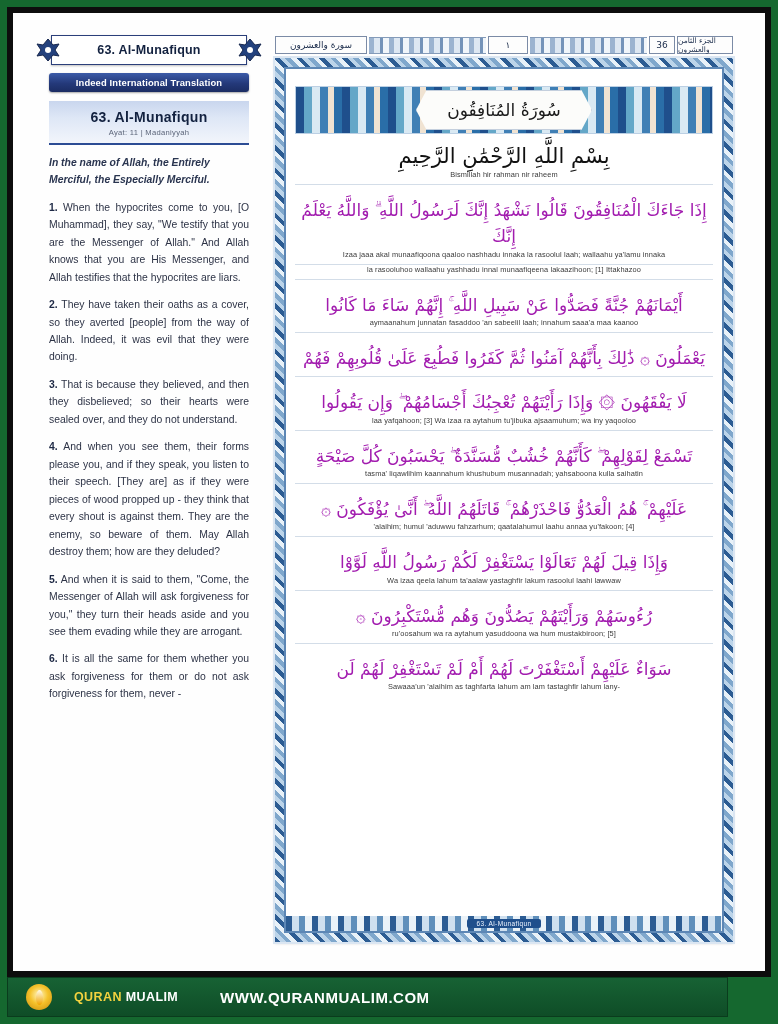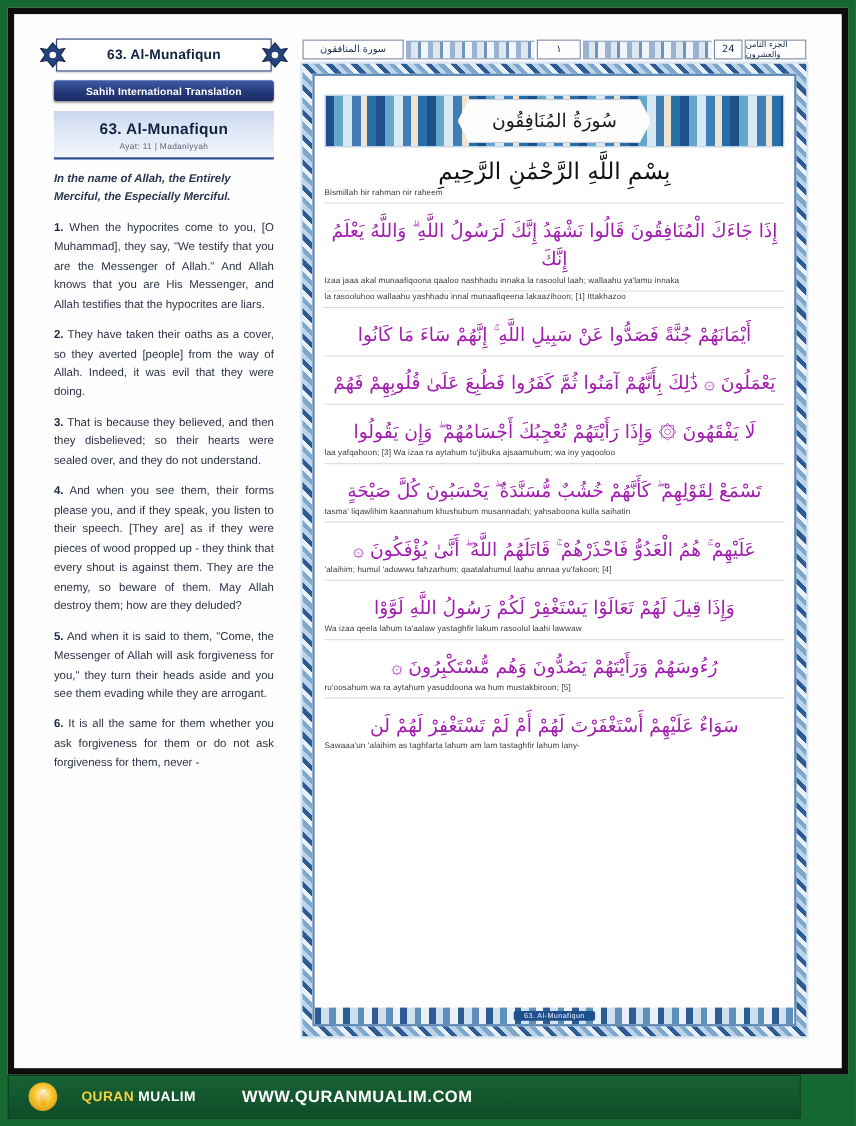--- a/index.html
+++ b/index.html
@@ -209,21 +209,21 @@
     text-align: center;
     direction: rtl;
     font-family: "DejaVu Sans", sans-serif;
     font-size: 17px;
     line-height: 1.55;
     color: #a21caf;
     margin-top: 12px;
     letter-spacing: -0.2px;
   }
   .translit {
-    text-align: left;
+    text-align: center;
     font-size: 7.4px;
     color: #3a3a3a;
     margin-top: 0;
     letter-spacing: .1px;
   }
   .ayah-rule {
     height: 1px;
     background: #d3dde8;
     margin-top: 5px;
   }
@@ -301,21 +301,21 @@
             <circle cx="13" cy="13" r="3" fill="#ffffff"></circle>
           </svg>
           <span class="label">63. Al-Munafiqun</span>
           <svg class="orn-right" viewBox="0 0 26 26">
             <path d="M13 2 L18 8 L24 7 L20 13 L24 19 L18 18 L13 24 L8 18 L2 19 L6 13 L2 7 L8 8 Z" fill="#23417d" stroke="#16264d" stroke-width="1"></path>
             <circle cx="13" cy="13" r="3" fill="#ffffff"></circle>
           </svg>
         </div>
 
         <div class="trans-banner">
-          <span>Sahih International Translation</span>
+          <span>Indeed International Translation</span>
         </div>
 
         <div class="surah-head">
           <div class="name">63. Al-Munafiqun</div>
           <div class="meta">Ayat: 11 | Madaniyyah</div>
         </div>
 
         <div class="bismillah-en">In the name of Allah, the Entirely Merciful, the Especially Merciful.</div>
 
         <div class="verse">
@@ -340,25 +340,25 @@
         </div>
         <div class="verse">
           <b>6.</b>
           <span>It is all the same for them whether you ask forgiveness for them or do not ask forgiveness for them, never -</span>
         </div>
       </div>
 
       <div class="right-col">
 
         <div class="qhead">
-          <div class="cell surah-cell">سورة المنافقون</div>
+          <div class="cell surah-cell">سورة والعشرون</div>
           <div class="orn-strip"></div>
           <div class="cell pg-cell">١</div>
           <div class="orn-strip"></div>
-          <div class="cell juz-num">24</div>
+          <div class="cell juz-num">36</div>
           <div class="cell juz-cell">الجزء الثامن والعشرون</div>
         </div>
 
         <div class="qframe">
           <div class="qframe-inner">
 
             <div class="surah-band">
               <div class="plaque">سُورَةُ المُنَافِقُون</div>
             </div>
 
@@ -367,20 +367,21 @@
             <div class="ayah-rule"></div>
 
             <div class="ayah-ar">إِذَا جَاءَكَ الْمُنَافِقُونَ قَالُوا نَشْهَدُ إِنَّكَ لَرَسُولُ اللَّهِ ۗ وَاللَّهُ يَعْلَمُ إِنَّكَ</div>
             <div class="translit">Izaa jaaa akal munaafiqoona qaaloo nashhadu innaka la rasoolul laah; wallaahu ya'lamu innaka</div>
             <div class="ayah-rule"></div>
 
             <div class="translit">la rasooluhoo wallaahu yashhadu innal munaafiqeena lakaazihoon; [1] Ittakhazoo</div>
             <div class="ayah-rule"></div>
 
             <div class="ayah-ar">أَيْمَانَهُمْ جُنَّةً فَصَدُّوا عَنْ سَبِيلِ اللَّهِ ۚ إِنَّهُمْ سَاءَ مَا كَانُوا</div>
+            <div class="translit">aymaanahum junnatan fasaddoo 'an sabeelil laah; innahum saaa'a maa kaanoo</div>
             <div class="ayah-rule"></div>
 
             <div class="ayah-ar">يَعْمَلُونَ ۞ ذَٰلِكَ بِأَنَّهُمْ آمَنُوا ثُمَّ كَفَرُوا فَطُبِعَ عَلَىٰ قُلُوبِهِمْ فَهُمْ</div>
             <div class="ayah-rule"></div>
 
             <div class="ayah-ar">لَا يَفْقَهُونَ ۞ وَإِذَا رَأَيْتَهُمْ تُعْجِبُكَ أَجْسَامُهُمْ ۖ وَإِن يَقُولُوا</div>
             <div class="translit">laa yafqahoon; [3] Wa izaa ra aytahum tu'jibuka ajsaamuhum; wa iny yaqooloo</div>
             <div class="ayah-rule"></div>
 
             <div class="ayah-ar">تَسْمَعْ لِقَوْلِهِمْ ۖ كَأَنَّهُمْ خُشُبٌ مُّسَنَّدَةٌ ۖ يَحْسَبُونَ كُلَّ صَيْحَةٍ</div>

